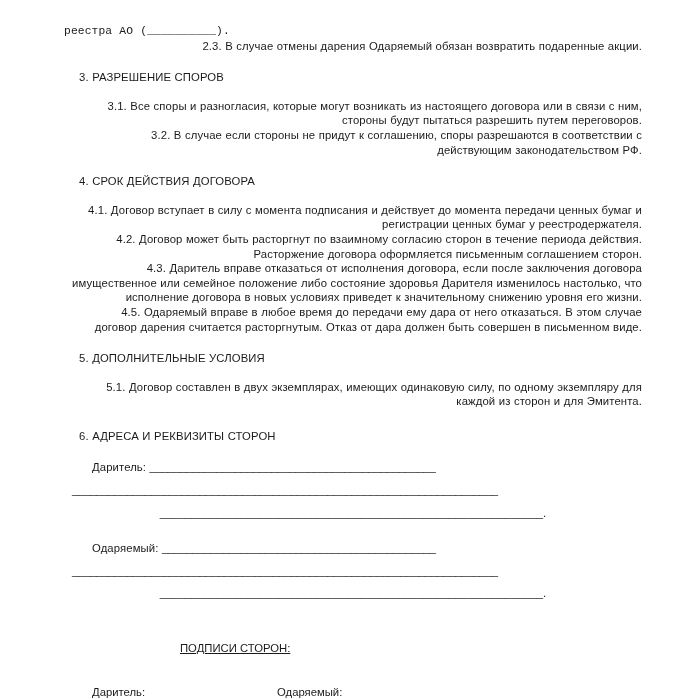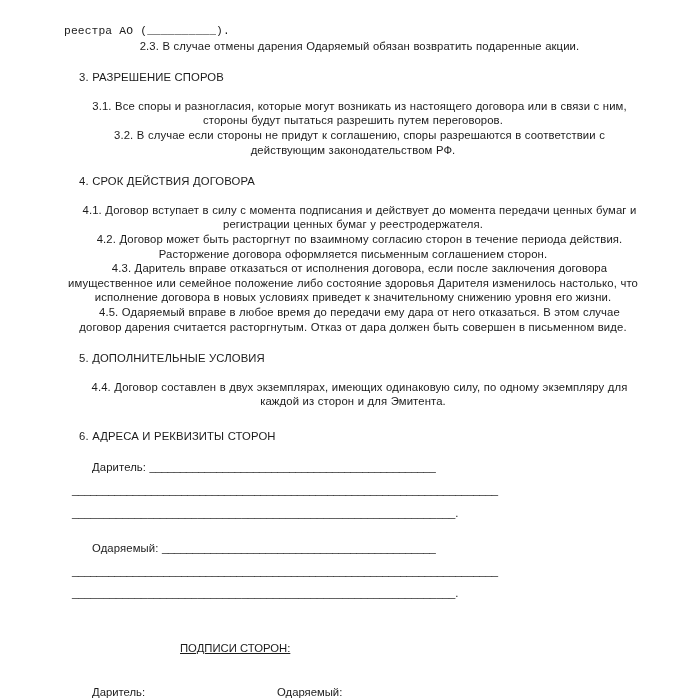--- a/index.html
+++ b/index.html
@@ -41,21 +41,21 @@
 
   .doc-line {
     margin: 0;
     font-family: Liberation Mono, monospace;
   }
 
   
   .doc-para {
     margin: 0;
     text-indent: 13px;
-    text-align: center;
+    text-align: right;
   }
 
   .doc-heading {
     margin: 1px;
     padding-left: 14px;
     text-transform: none;
   }
   .gap-md { height: 13px; }
   .gap-lg { height: 16px; }
   .gap-xl { height: 19px; }
@@ -66,20 +66,21 @@
     padding-left: 28px;
     white-space: pre;
   }
   .rule-line {
     margin: 8px;
     white-space: pre;
     letter-spacing: -0.2px;
   }
   .rule-tail {
     letter-spacing: 0;
+    text-align: center;
   }
 
   .underscores {
     letter-spacing: -0.2px;
   }
 
   
   .sig-heading {
     margin: 16px;
     padding-left: 100px;
@@ -136,21 +137,21 @@
   <div class="gap-md"></div>
   <p class="doc-para">4.1. Договор вступает в силу с момента подписания и действует до момента передачи ценных бумаг и регистрации ценных бумаг у реестродержателя.</p>
   <p class="doc-para">4.2. Договор может быть расторгнут по взаимному согласию сторон в течение периода действия. Расторжение договора оформляется письменным соглашением сторон.</p>
   <p class="doc-para">4.3. Даритель вправе отказаться от исполнения договора, если после заключения договора имущественное или семейное положение либо состояние здоровья Дарителя изменилось настолько, что исполнение договора в новых условиях приведет к значительному снижению уровня его жизни.</p>
   <p class="doc-para">4.5. Одаряемый вправе в любое время до передачи ему дара от него отказаться. В этом случае договор дарения считается расторгнутым. Отказ от дара должен быть совершен в письменном виде.</p>
 
   <div class="gap-lg"></div>
 
   <p class="doc-heading">5. ДОПОЛНИТЕЛЬНЫЕ УСЛОВИЯ</p>
   <div class="gap-md"></div>
-  <p class="doc-para">4.4. Договор составлен в двух экземплярах, имеющих одинаковую силу, по одному экземпляру для каждой из сторон и для Эмитента.</p>
+  <p class="doc-para">5.1. Договор составлен в двух экземплярах, имеющих одинаковую силу, по одному экземпляру для каждой из сторон и для Эмитента.</p>
 
   <div class="gap-xl"></div>
 
   <p class="doc-heading">6. АДРЕСА И РЕКВИЗИТЫ СТОРОН</p>
   <div class="gap-lg"></div>
 
   <p class="field-line"><span>Даритель: </span><span class="underscores">_______________________________________________</span></p>
   <p class="rule-line">______________________________________________________________________</p>
   <p class="rule-line rule-tail">_____________________________________________________________.</p>
 

